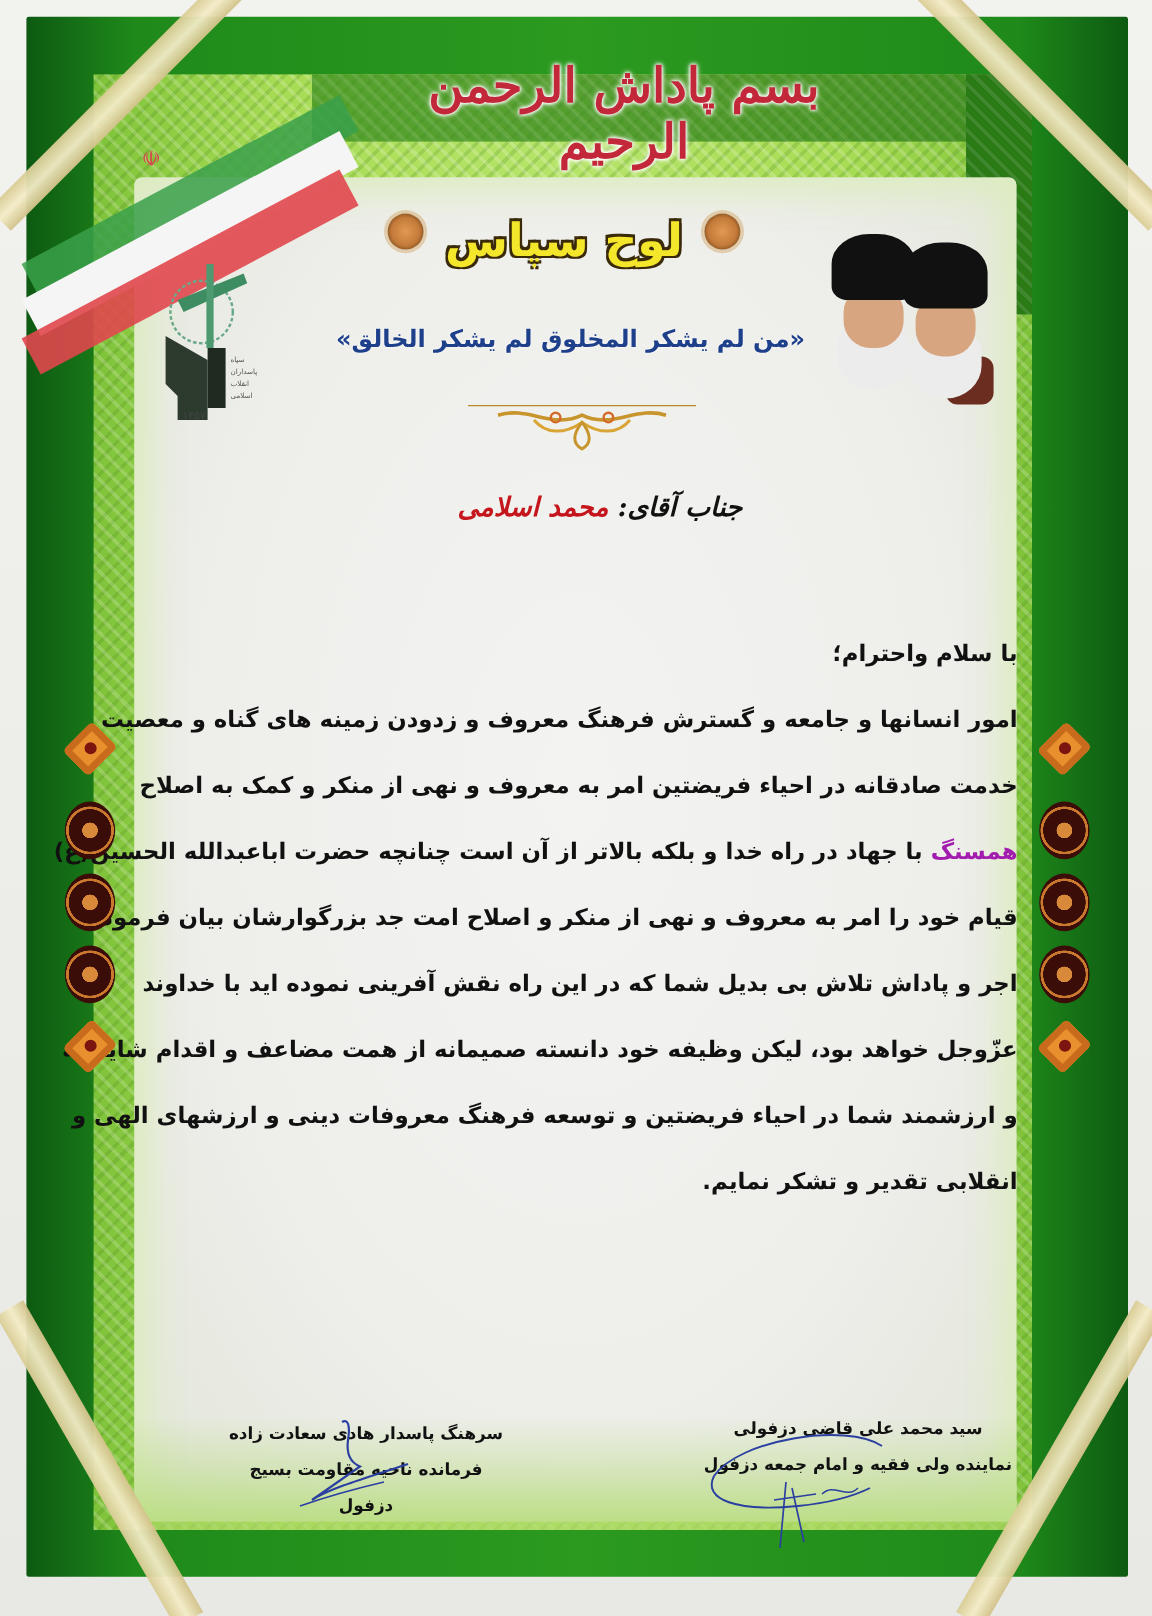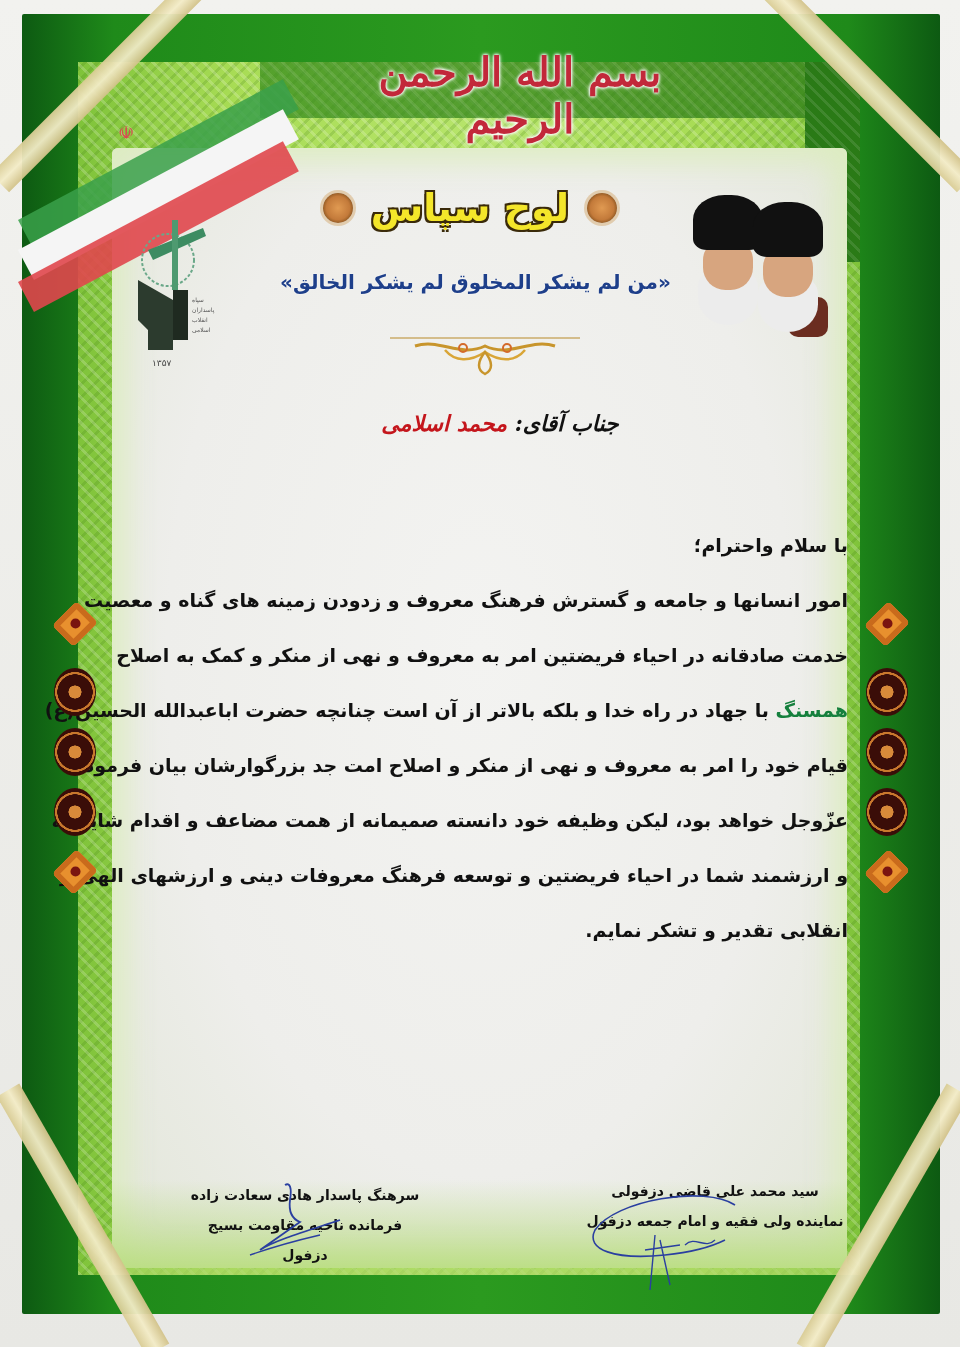--- a/index.html
+++ b/index.html
@@ -78,21 +78,21 @@
       position: absolute; left: 330px; top: 48px; width: 380px; text-align: center;
       font-family: "DejaVu Serif", serif; font-size: 40px; font-weight: bold;
       color: #c2283a; letter-spacing: 1px;
       text-shadow: 0 0 3px #fff, 0 0 3px #fff, 0 0 5px #fff;
       direction: rtl;
     }
 
     
     .title-wrap {
       position: absolute; left: 320px; top: 178px; width: 300px; height: 60px;
-      display: flex; align-items: center; justify-content: center; gap: 18px;
+      display: flex; justify-content: center; gap: 18px;
     }
     .rosette {
       width: 30px; height: 30px; border-radius: 50%;
       background: radial-gradient(circle, #e09a52 0%, #c37a3a 55%, #8a5520 75%, rgba(0,0,0,0) 76%);
       box-shadow: 0 0 0 3px rgba(200,140,60,0.35);
     }
     .title {
       font-family: "DejaVu Sans", sans-serif; font-weight: bold; font-size: 38px;
       color: #f4e62a; direction: rtl;
       text-shadow: -2px -2px 0 #3a2a0a, 2px -2px 0 #3a2a0a, -2px 2px 0 #3a2a0a, 2px 2px 0 #3a2a0a;
@@ -105,21 +105,21 @@
     }
     .ornament {
       position: absolute; left: 385px; top: 332px; width: 200px; height: 45px;
     }
 
     
     .logo {
       position: absolute; left: 128px; top: 220px; width: 90px; height: 150px;
     }
     .logo-year {
-      position: absolute; left: 152px; top: 358px; font-size: 9px; color: #444;
+      position: absolute; left: 152px; top: 342px; font-size: 9px; color: #444;
     }
 
     
     .portraits { position: absolute; left: 688px; top: 190px; width: 150px; height: 150px; }
     .portrait { position: absolute; width: 80px; height: 140px; }
     .portrait .turban { position: absolute; left: 5px; top: 0; width: 70px; height: 55px; background: #111; border-radius: 45% 45% 20% 20%; }
     .portrait .face { position: absolute; left: 15px; top: 45px; width: 50px; height: 50px; background: #d7a57f; border-radius: 40% 40% 45% 45%; }
     .portrait .beard { position: absolute; left: 10px; top: 75px; width: 60px; height: 55px; background: #ececec; border-radius: 30% 30% 50% 50%; }
     .portrait.p1 { left: 0; top: 5px; }
     .portrait.p2 { left: 60px; top: 12px; }
@@ -134,21 +134,21 @@
     .addressee .name { color: #c4161c; }
 
     
     .body-text {
       position: absolute; left: 196px; top: 518px; width: 652px;
       direction: rtl; text-align: justify; text-align-last: right;
       font-family: "DejaVu Sans", sans-serif; font-weight: bold; font-size: 19px; color: #111;
       line-height: 55px;
     }
     .body-text .line { display: block; white-space: nowrap; }
-    .hl { color: #15803d; }
+    .hl { color: #a21caf; }
 
     
     .medallions { position: absolute; left: 862px; top: 600px; width: 50px; height: 300px; }
     .med { position: absolute; left: 4px; width: 42px; height: 48px; }
     .med.diamond { background: #e8902e; transform: rotate(45deg) scale(.72); border-radius: 6px; box-shadow: inset 0 0 0 8px #c96b1c; }
     .med.diamond::after { content: ""; position: absolute; left: 14px; top: 16px; width: 14px; height: 14px; background: #7a1510; border-radius: 50%; }
     .med.flower { border-radius: 50%; background: radial-gradient(circle, #d88a3a 0 20%, #3a0d08 21% 55%, #c9782d 56% 62%, #3a0d08 63% 100%); }
     .medallions-left { position: absolute; left: 50px; top: 600px; width: 50px; height: 300px; }
 
     
@@ -177,21 +177,21 @@
   <div class="band w"></div>
   <div class="band r"></div>
 </div>
 <div class="flag-emblem">☫</div>
 
 <div class="ribbon tl"></div>
 <div class="ribbon tr"></div>
 <div class="ribbon bl"></div>
 <div class="ribbon br"></div>
 
-<div class="basmala">بسم الله الرحمن الرحیم</div>
+<div class="basmala">بسم پاداش الرحمن الرحیم</div>
 
 <div class="title-wrap">
   <span class="rosette"></span>
   <span class="title">لوح سپاس</span>
   <span class="rosette"></span>
 </div>
 
 <div class="hadith">«من لم یشکر المخلوق لم یشکر الخالق»</div>
 
 <svg class="ornament" viewBox="0 0 200 45">
@@ -234,20 +234,21 @@
   <span class="prefix">جناب آقای:</span>
   <span class="name">محمد اسلامی</span>
 </div>
 
 <div class="body-text">
   <span class="line">با سلام واحترام؛</span>
   <span class="line">امور انسانها و جامعه و گسترش فرهنگ معروف و زدودن زمینه های گناه و معصیت</span>
   <span class="line">خدمت صادقانه در احیاء فریضتین امر به معروف و نهی از منکر و کمک به اصلاح</span>
   <span class="line"><span class="hl">همسنگ</span> <span>با جهاد در راه خدا و بلکه بالاتر از آن است چنانچه حضرت اباعبدالله الحسین(ع)</span></span>
   <span class="line">قیام خود را امر به معروف و نهی از منکر و اصلاح امت جد بزرگوارشان بیان فرمود</span>
+  <span class="line">اجر و پاداش تلاش بی بدیل شما که در این راه نقش آفرینی نموده اید با خداوند</span>
   <span class="line">عزّوجل خواهد بود، لیکن وظیفه خود دانسته صمیمانه از همت مضاعف و اقدام شایسته</span>
   <span class="line">و ارزشمند شما در احیاء فریضتین و توسعه فرهنگ معروفات دینی و ارزشهای الهی و</span>
   <span class="line">انقلابی تقدیر و تشکر نمایم.</span>
 </div>
 
 <div class="medallions">
   <div class="med diamond" style="top:0px"></div>
   <div class="med flower" style="top:68px"></div>
   <div class="med flower" style="top:128px"></div>
   <div class="med flower" style="top:188px"></div>

